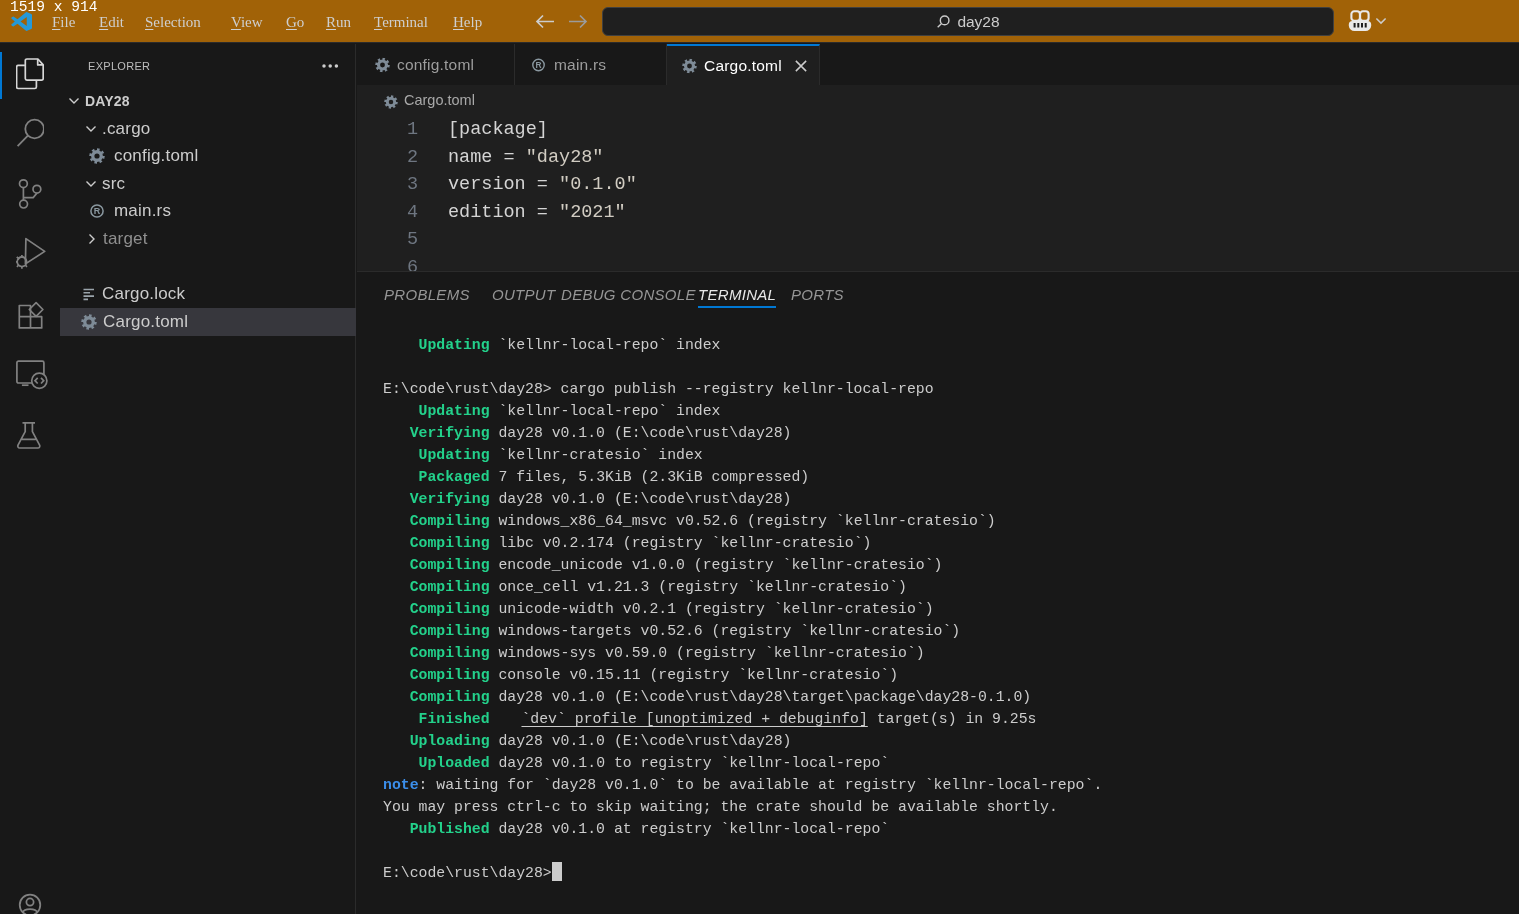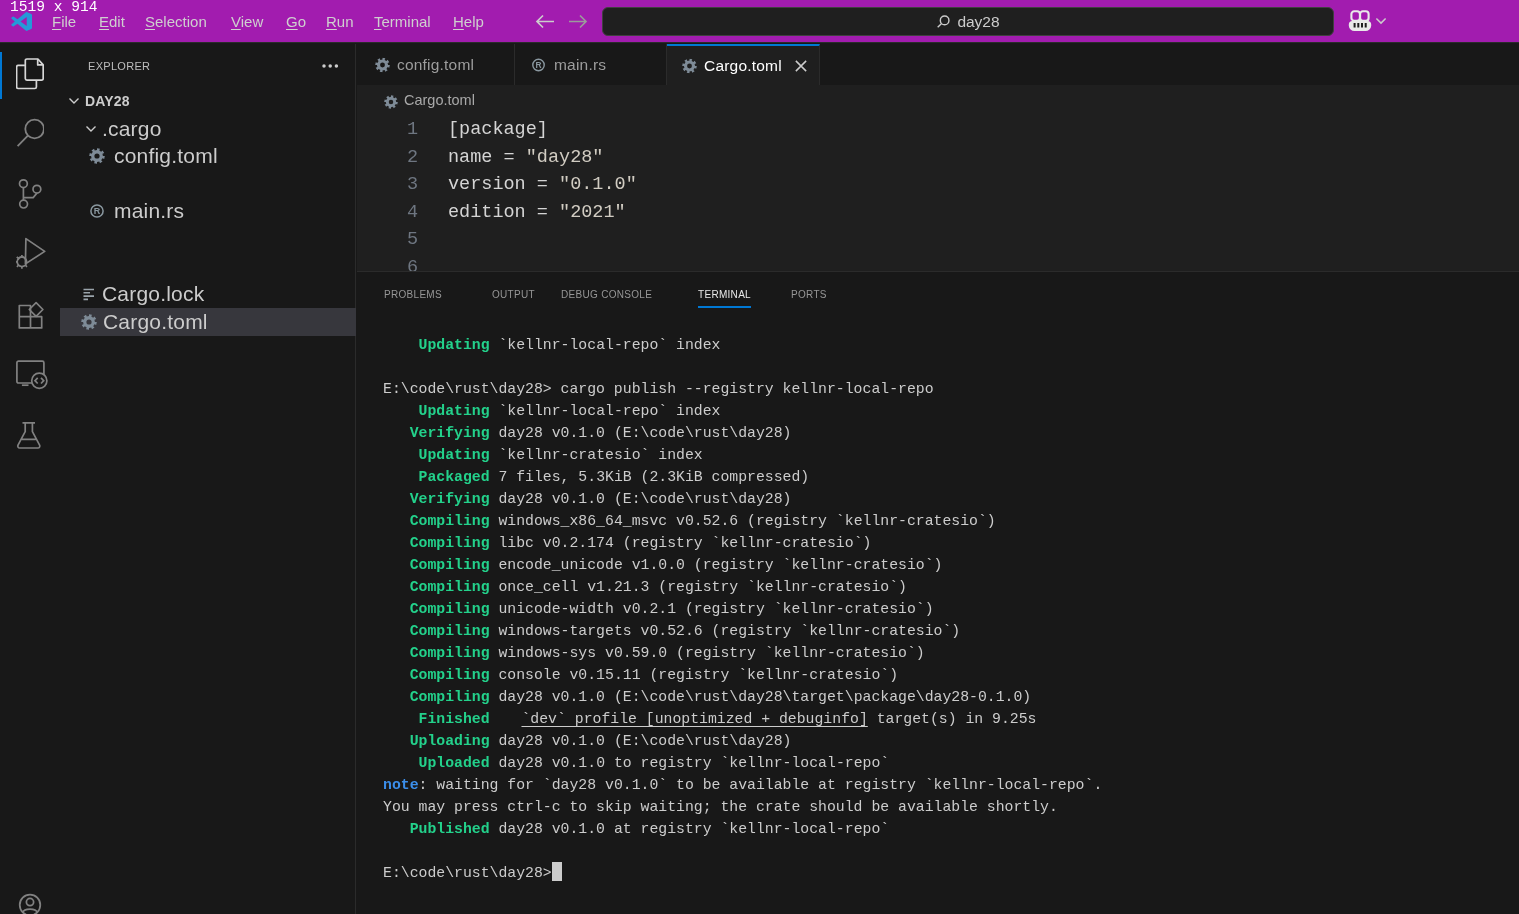--- a/index.html
+++ b/index.html
@@ -1,42 +1,42 @@
 <!DOCTYPE html>
 <html><head>
 <meta charset="utf-8">
 <style>
   * { margin:0; padding:0; box-sizing:border-box; }
   html,body { width:1519px; height:914px; overflow:hidden; background:#181818;
     font-family:"Liberation Sans", sans-serif; }
   .abs { position:absolute; }
   
   #titlebar { position:absolute; left:0; top:0; width:1519px; height:43px;
-    background:#a21caf; border-bottom:1px solid #2b2b2b; }
+    background:#a16207; border-bottom:1px solid #2b2b2b; }
   .menu-item { position:absolute; top:0; height:39px; line-height:44px;
-    color:#cfcfcf; font-size:15px; }
+    color:#cfcfcf; font-size:15px;font-family:Liberation Serif, serif; }
   .menu-item u { text-decoration:underline; text-underline-offset:2px; }
   #sizetag { position:absolute; left:10px; top:-1px; color:#fff;
     font-family:"Liberation Mono", monospace; font-size:14.6px; z-index:5; }
   #searchbox { position:absolute; left:602px; top:7px; width:732px; height:29px;
     background:#1f1f1f; border:1px solid #404040; border-radius:6px;
     display:flex; align-items:center; justify-content:center; color:#cccccc; font-size:15.5px; }
   #searchbox svg { margin-right:6px; }
   
   #activitybar { position:absolute; left:0; top:44px; width:60px; height:870px; background:#181818; }
   .act { position:absolute; left:16px; width:28px; height:28px; color:#818181; }
   #actind { position:absolute; left:0; top:8px; width:2px; height:47px; background:#0078d4; }
   
   #sidebar { position:absolute; left:60px; top:44px; width:296px; height:870px;
     background:#181818; border-right:1px solid #2b2b2b; }
   #sb-head { position:absolute; left:28px; top:16px; font-size:11px; letter-spacing:.3px; color:#bdbdbd; }
   
   .row { position:absolute; left:0; width:296px; height:28px; }
   .row .lbl { position:absolute; top:50%; transform:translateY(-50%);
-    font-size:21px; letter-spacing:0.2px; color:#cccccc; white-space:nowrap; }
+    font-size:17px; letter-spacing:0.2px; color:#cccccc; white-space:nowrap; }
   .row svg { position:absolute; top:50%; transform:translateY(-50%); }
   .sel { background:#37373d; }
   .chev { color:#cccccc; }
   
   #editor { position:absolute; left:357px; top:44px; width:1162px; height:228px; background:#1f1f1f; }
   #tabbar { position:absolute; left:0; top:0; width:1162px; height:41px; background:#181818; }
   .tab { position:absolute; top:0; height:41px; background:#181818; border-right:1px solid #2b2b2b; }
   .tab .tlbl { position:absolute; top:50%; transform:translateY(-50%); font-size:15.5px; letter-spacing:0.2px; color:#9d9d9d; white-space:nowrap; }
   .tab svg { position:absolute; top:50%; transform:translateY(-50%); }
   .tab.active { background:#1f1f1f; border-top:2px solid #0078d4; }
@@ -44,22 +44,22 @@
   #breadcrumb { position:absolute; left:0; top:41px; width:1162px; height:28px; }
   #breadcrumb .tlbl { position:absolute; left:47px; top:7px; font-size:14.5px; color:#a9a9a9; }
   #code { position:absolute; left:0; top:69px; width:1162px; height:159px;
     font-family:"Liberation Mono", monospace; font-size:18.5px; line-height:27.5px;
     color:#d4d4d4; white-space:pre; overflow:hidden; }
   .ln { position:absolute; left:0; width:61px; text-align:right; color:#6e7681; }
   .cl { position:absolute; left:91px; }
   
   #panel { position:absolute; left:357px; top:271px; width:1162px; height:643px;
     background:#181818; border-top:1px solid #2b2b2b; }
-  .ptab { position:absolute; top:0; height:36px; line-height:45px; font-size:10px;
-    color:#969696; letter-spacing:.3px; }
+  .ptab { position:absolute; top:0; height:36px; line-height:45px; font-size:15px;
+    color:#969696; letter-spacing:.3px;font-style:italic; }
   .ptab.active { color:#e8e8e8; border-bottom:2px solid #0078d4; }
   #term { position:absolute; left:26px; top:62px; font-family:"Liberation Mono", monospace;
     font-size:14.8px; line-height:22px; color:#cccccc; white-space:pre; }
   .g { color:#23d18b; font-weight:bold; }
   .b { color:#3b8eea; font-weight:bold; }
   .u { text-decoration:underline; text-underline-offset:3px;margin-left:23px; }
   #cursor { display:inline-block; width:10.5px; height:19px; background:#cccccc; vertical-align:-4px; }
 </style>
 </head>
 <body>
@@ -171,26 +171,38 @@
         <path d="M3.5 5.5 L8 10 L12.5 5.5" stroke="currentColor" stroke-width="1.4" fill="none"></path>
       </svg>
     <div class="lbl" style="left:42px">.cargo</div>
   </div>
   <div class="row" style="top:98.2px">
     <svg style="left:29px" width="16" height="16" viewBox="0 0 16 16">
         <path fill-rule="evenodd" fill="#7e8b97" d="M8.00 0.20 L10.98 0.79 L10.26 2.55 L12.17 3.83 L13.52 2.48 L15.21 5.02 L13.45 5.74 L13.90 8.00 L15.80 8.00 L15.21 10.98 L13.45 10.26 L12.17 12.17 L13.52 13.52 L10.98 15.21 L10.26 13.45 L8.00 13.90 L8.00 15.80 L5.02 15.21 L5.74 13.45 L3.83 12.17 L2.48 13.52 L0.79 10.98 L2.55 10.26 L2.10 8.00 L0.20 8.00 L0.79 5.02 L2.55 5.74 L3.83 3.83 L2.48 2.48 L5.02 0.79 L5.74 2.55 L8.00 2.10 Z M10.60 8 A2.6 2.6 0 1 0 5.40 8 A2.6 2.6 0 1 0 10.60 8 Z"></path>
       </svg>
     <div class="lbl" style="left:54px">config.toml</div>
   </div>
+  <div class="row" style="top:125.8px">
+    <svg class="chev" style="left:23px" width="16" height="16" viewBox="0 0 16 16">
+        <path d="M3.5 5.5 L8 10 L12.5 5.5" stroke="currentColor" stroke-width="1.4" fill="none"></path>
+      </svg>
+    <div class="lbl" style="left:42px">src</div>
+  </div>
   <div class="row" style="top:153.4px">
     <svg style="left:29px" width="16" height="16" viewBox="0 0 16 16">
         <circle cx="8" cy="8" r="6.1" fill="none" stroke="#8a98a0" stroke-width="1.5"></circle>
         <text x="8" y="11.2" font-size="9" font-weight="bold" fill="#8a98a0" text-anchor="middle" font-family="Liberation Sans">R</text>
       </svg>
     <div class="lbl" style="left:54px">main.rs</div>
+  </div>
+  <div class="row" style="top:181px">
+    <svg class="chev" style="left:24px" width="16" height="16" viewBox="0 0 16 16">
+        <path d="M5.5 3.5 L10 8 L5.5 12.5" stroke="currentColor" stroke-width="1.4" fill="none"></path>
+      </svg>
+    <div class="lbl" style="left:43px;color:#8f8f8f">target</div>
   </div>
   <div class="row" style="top:236.2px">
     <svg style="left:21px" width="16" height="16" viewBox="0 0 16 16" stroke="#9aa4ab" stroke-width="1.6">
         <path d="M2.5 3.5 H13 M2.5 6.8 H9 M2.5 10.1 H13 M2.5 13.4 H7"></path>
       </svg>
     <div class="lbl" style="left:42px">Cargo.lock</div>
   </div>
   <div class="row sel" style="top:263.8px">
     <svg style="left:21px" width="16" height="16" viewBox="0 0 16 16">
         <path fill-rule="evenodd" fill="#7e8b97" d="M8.00 0.20 L10.98 0.79 L10.26 2.55 L12.17 3.83 L13.52 2.48 L15.21 5.02 L13.45 5.74 L13.90 8.00 L15.80 8.00 L15.21 10.98 L13.45 10.26 L12.17 12.17 L13.52 13.52 L10.98 15.21 L10.26 13.45 L8.00 13.90 L8.00 15.80 L5.02 15.21 L5.74 13.45 L3.83 12.17 L2.48 13.52 L0.79 10.98 L2.55 10.26 L2.10 8.00 L0.20 8.00 L0.79 5.02 L2.55 5.74 L3.83 3.83 L2.48 2.48 L5.02 0.79 L5.74 2.55 L8.00 2.10 Z M10.60 8 A2.6 2.6 0 1 0 5.40 8 A2.6 2.6 0 1 0 10.60 8 Z"></path>

